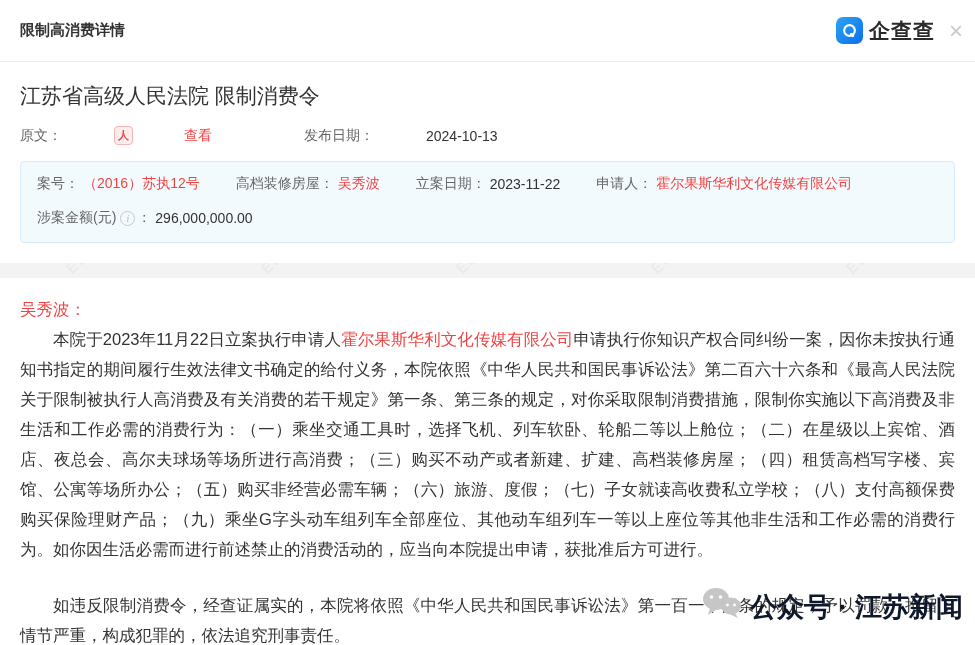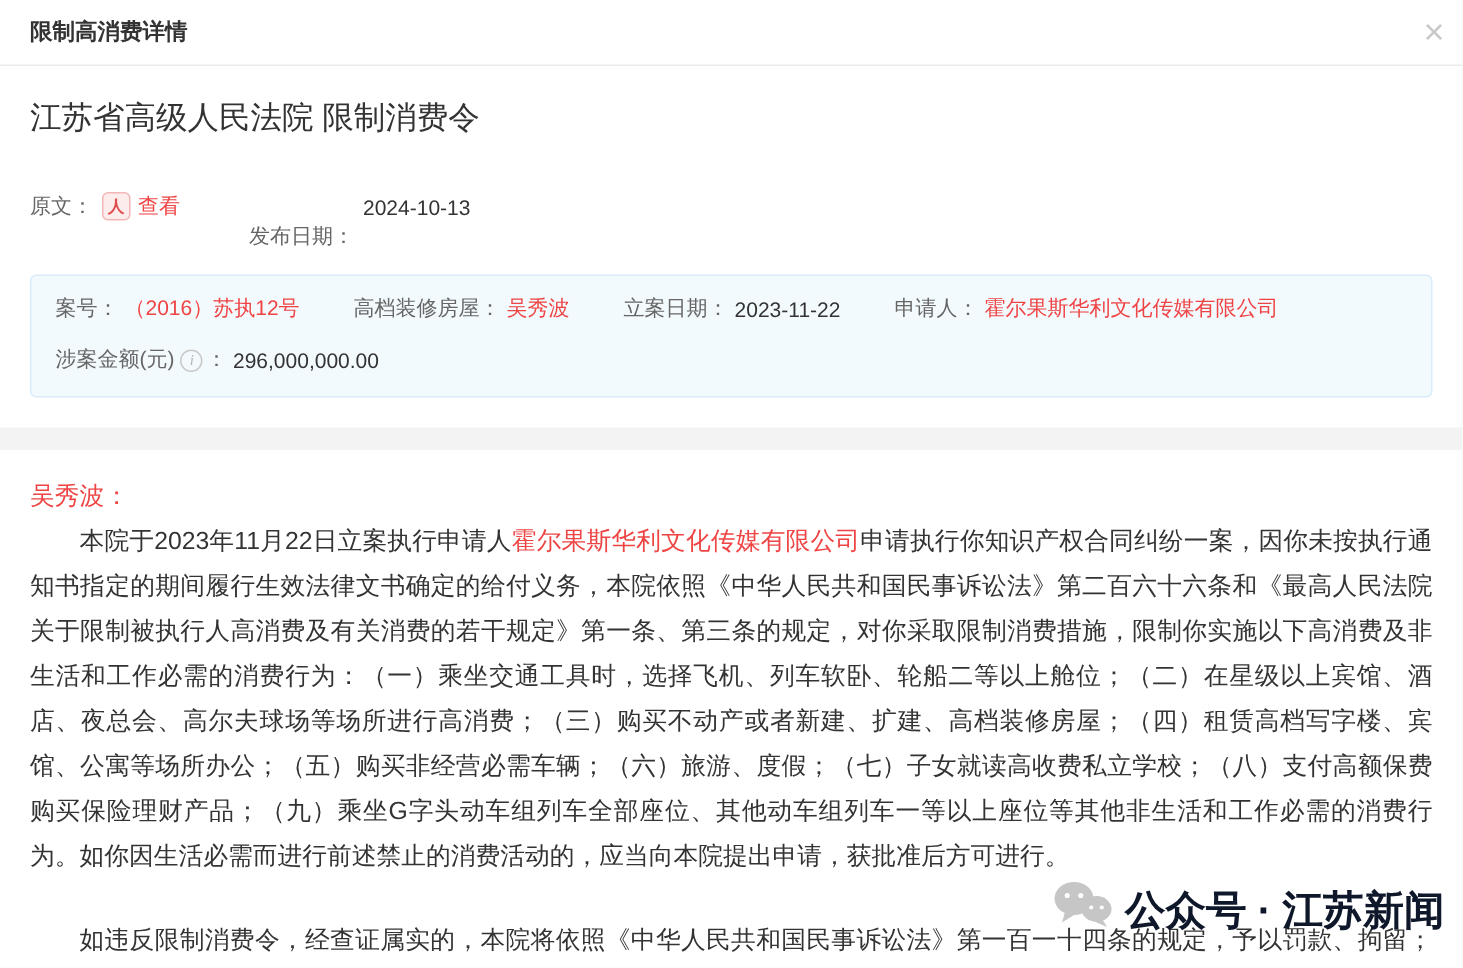--- a/index.html
+++ b/index.html
@@ -6,49 +6,49 @@
   html,body { width: 975px; height: 645px; }
   body {
     font-family: "Liberation Sans", "DejaVu Sans", sans-serif;
     background: #f3f3f3;
     color: #333;
     position: relative;
     overflow: hidden;
   }
   
   .topbar {
-    height: 44px; background: #fff;
+    height: 62px; background: #fff;
     display: flex; align-items: center; justify-content: space-between;
     padding: 0 12px 0 20px;
     border-bottom: 1px solid #ececec;
     position: relative; z-index: 3;
   }
   .topbar-title { font-size: 15px; font-weight: bold; color: #333; }
   .topbar-right { display: flex; align-items: center; }
   .brand { display: flex; align-items: center; gap: 6px; cursor: pointer; }
   .brand-icon {
     width: 27px; height: 27px; border-radius: 7px;
     background: linear-gradient(135deg, #2ba4f7 0%, #0d6fe8 100%);
     display: flex; align-items: center; justify-content: center;
   }
   .brand-name { font-size: 21px; font-weight: bold; color: #2a2a2a; letter-spacing: 1px; }
   .close-x { color: #c9c9c9; font-size: 24px; line-height: 1; margin-left: 14px; cursor: pointer; font-weight: 300; }
   
   .card1 { background: #fff; padding: 20px 20px 20px; position: relative; z-index: 2; }
   .doc-title { font-size: 21px; font-weight: normal; color: #333; margin-bottom: 16px; }
-  .meta-row { display: flex; align-items: center; font-size: 14px; color: #666; }
+  .meta-row { display: flex; align-items: center; font-size: 14px; color: #666; gap: 46px; }
   .pdf-icon {
     display: inline-flex; align-items: center; justify-content: center;
     width: 19px; height: 19px; border-radius: 4px;
     background: #fdecec; border: 1px solid #f3b6b6;
     color: #e04b4b; font-size: 11px; font-weight: bold;
     margin: 0 5px 0 6px;
   }
   .link { color: #ef4444; text-decoration: none; cursor: pointer; }
-  .meta-date-label { margin-left: 46px; margin-top: 41px; }
+  .meta-date-label { margin-left: 46px; }
   .meta-date-value { color: #333; margin-left: 6px; }
   .infobox {
     margin-top: 16px;
     background: #f3fafe;
     border: 1px solid #d9ecfb;
     border-radius: 4px;
     padding: 13px 16px 15px;
     font-size: 14px; color: #666;
   }
   .info-row { display: flex; align-items: flex-end; flex-wrap: nowrap; }
@@ -119,20 +119,29 @@
   <span>EESF7DB</span>
     <span>EESF7DB</span>
     <span>EESF7DB</span>
     <span>EESF7DB</span>
     <span>EESF7DB</span>
 </div>
 
 <div class="topbar">
   <div class="topbar-title">限制高消费详情</div>
   <div class="topbar-right">
+    <div class="brand">
+      <span class="brand-icon">
+        <svg width="17" height="17" viewBox="0 0 20 20">
+          <circle cx="10" cy="10" r="6.3" fill="none" stroke="#ffffff" stroke-width="2.6"></circle>
+          <rect x="12" y="12" width="6" height="3.2" rx="1.6" fill="#ffffff" transform="rotate(45 12 12)"></rect>
+        </svg>
+      </span>
+      <span class="brand-name">企查查</span>
+    </div>
     <span class="close-x">×</span>
   </div>
 </div>
 
 <div class="card1">
   <div class="doc-title">江苏省高级人民法院 限制消费令</div>
 
   <div class="meta-row">
     <span>原文：</span>
     <span class="pdf-icon">人</span>

